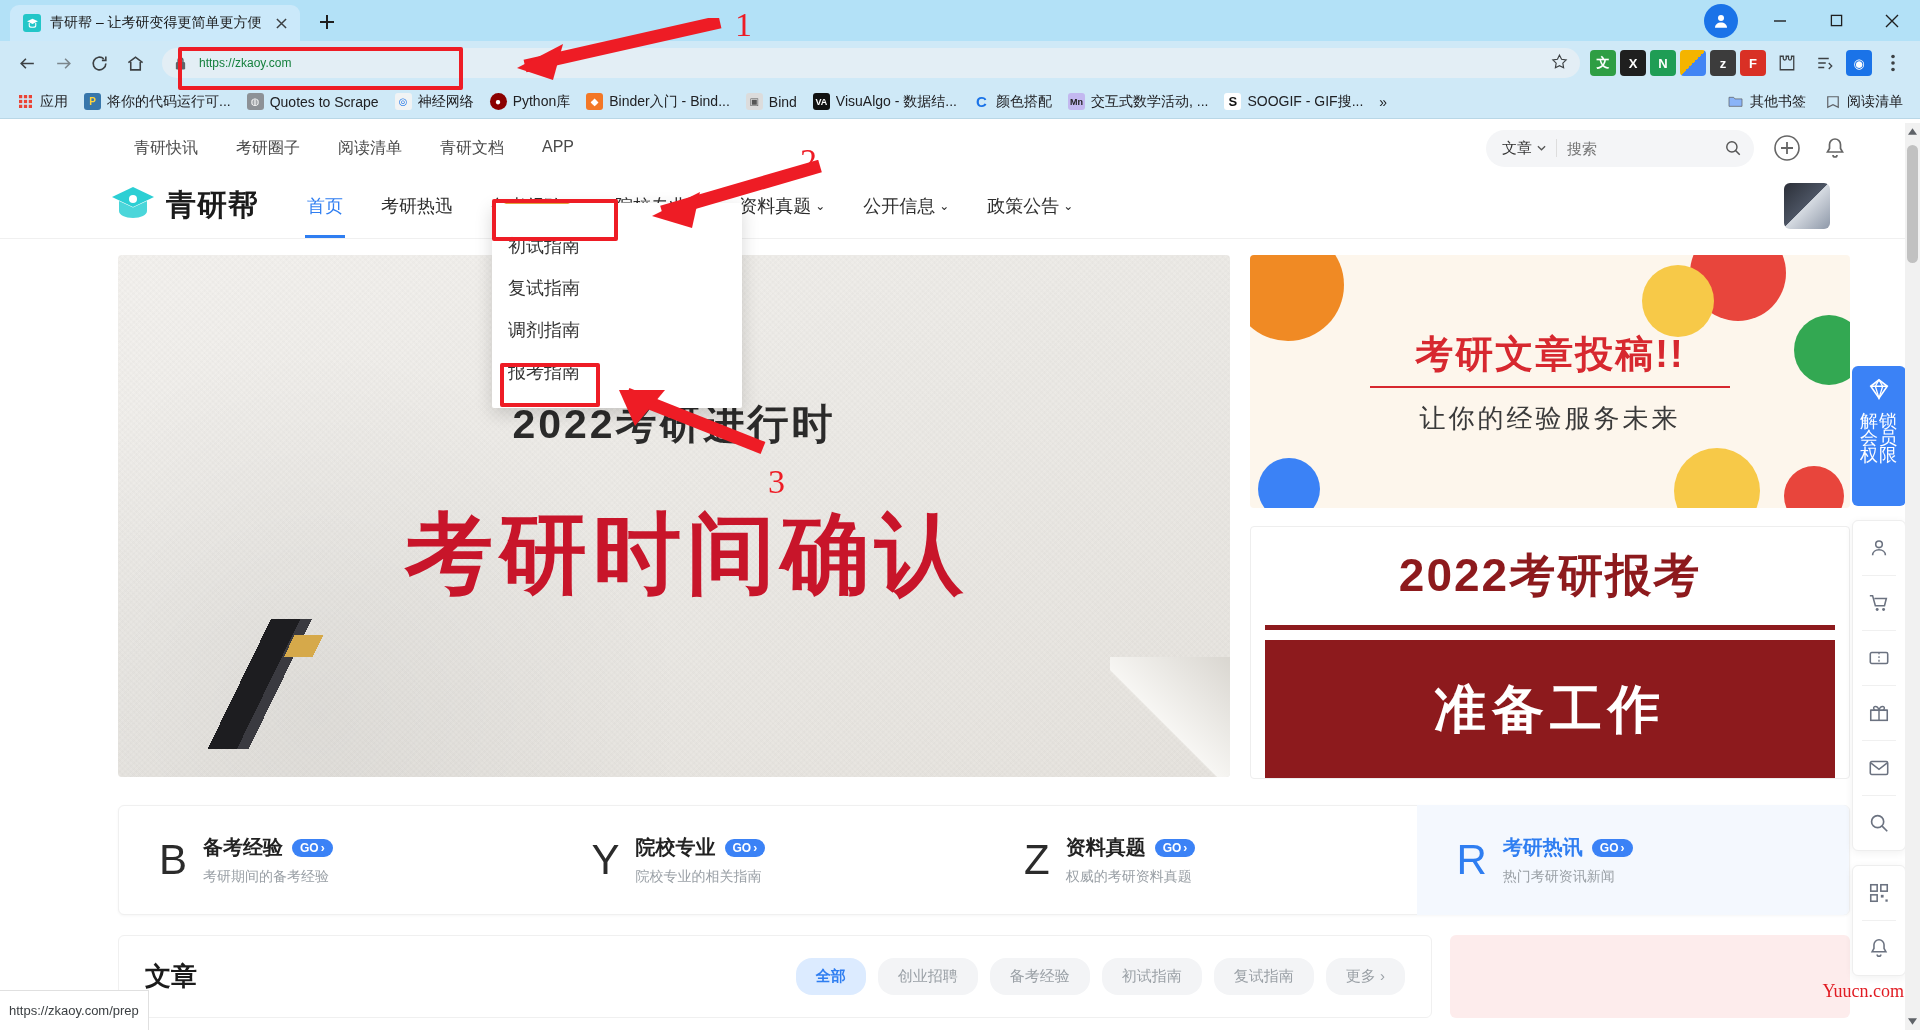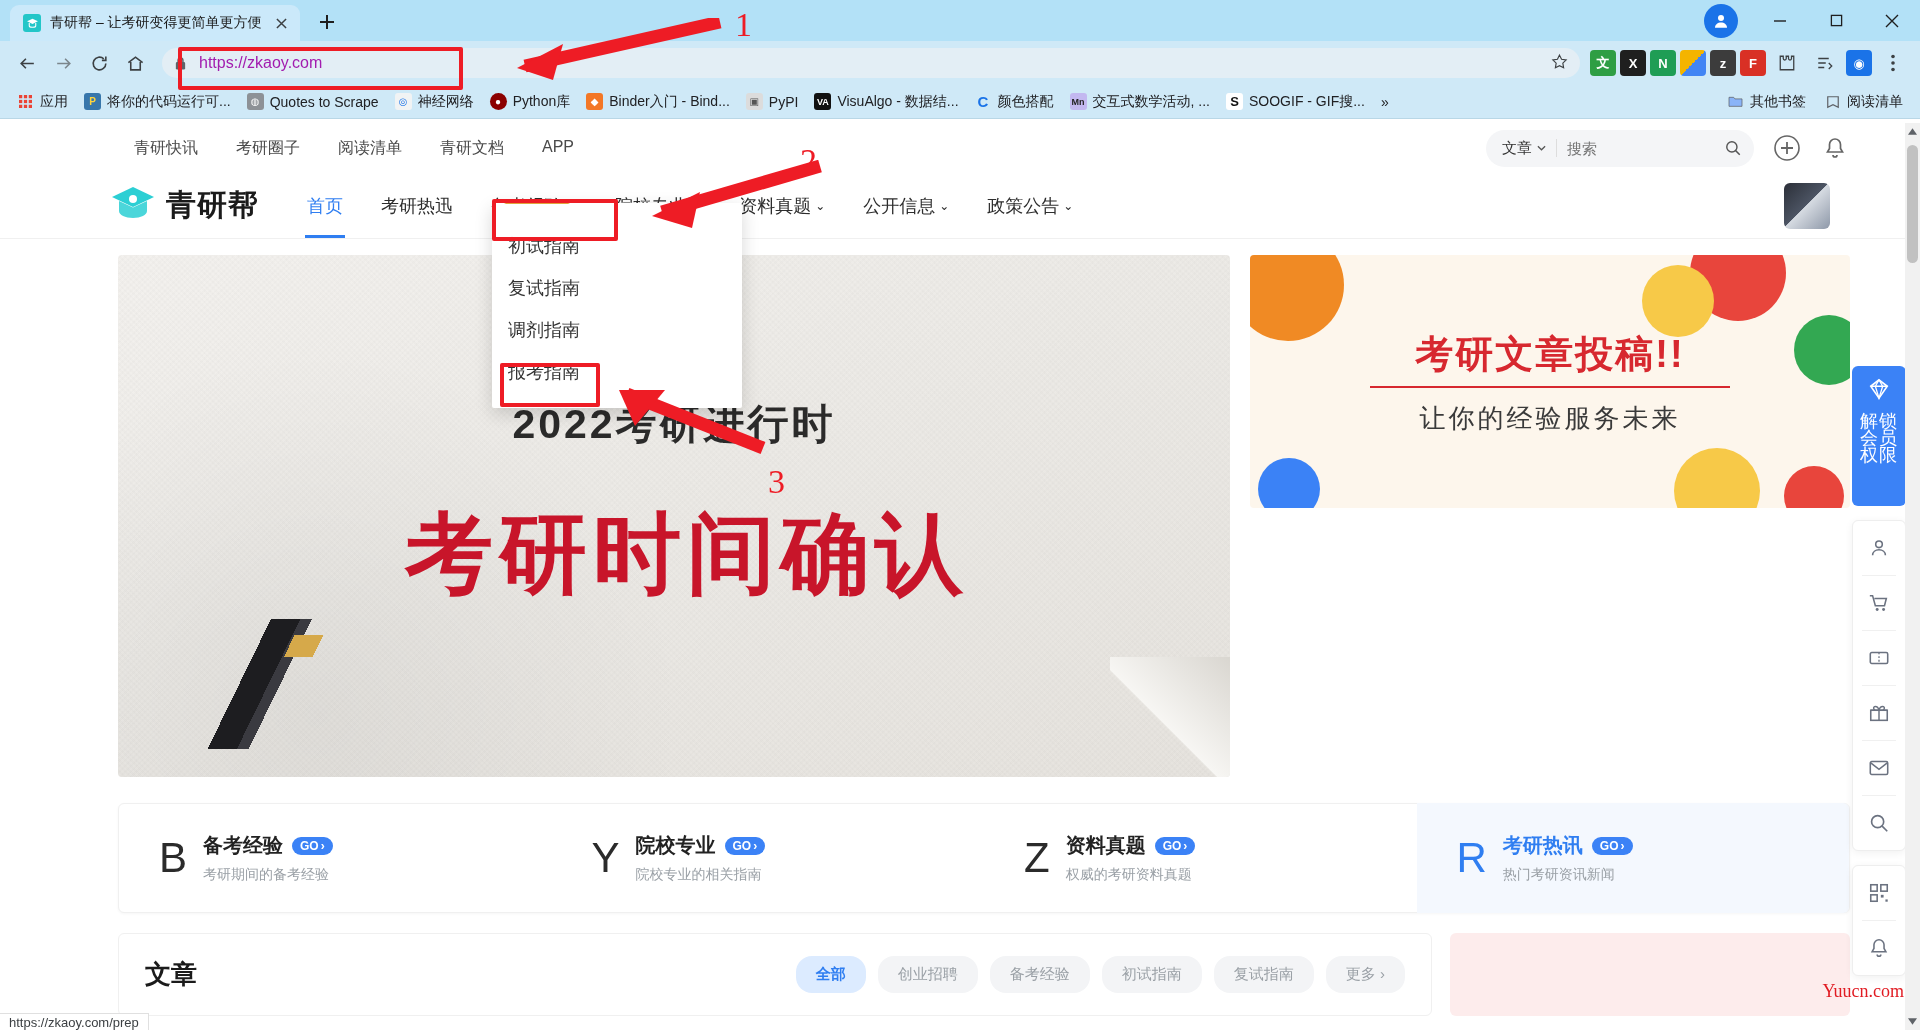--- a/index.html
+++ b/index.html
@@ -56,21 +56,21 @@
   .tb-icon {
     width: 34px; height: 34px; border-radius: 50%;
     display: flex; align-items: center; justify-content: center; flex: none;
   }
   .omnibox {
     flex: 1; height: 30px; background: #e3eef5; border-radius: 16px;
     display: flex; align-items: center; padding: 0 12px; margin: 0 8px;
     position: relative;
   }
   .omnibox .lock { margin-right: 12px; display:flex; align-items:center; }
-  .omnibox .url { font-size: 16px; color: #a21caf; flex: 1; }
+  .omnibox .url { font-size: 12px; color: #15803d; flex: 1; }
   .omnibox .star { margin-left: auto; }
   .ext-icons { display: flex; align-items: center; gap: 4px; }
   .ext-ico { width: 26px; height: 26px; border-radius: 4px; display:flex; align-items:center; justify-content:center; font-size:13px; color:#fff; font-weight:bold; flex:none;}
 
   .bookmarks {
     height: 34px; background: #cfe9f7; display: flex; align-items: center;
     padding: 0 10px; gap: 2px; font-size: 14px; color: #202124; position: relative;
     border-bottom: 1px solid #b9d7e6;
   }
   .bm {
@@ -244,21 +244,21 @@
     background: #f1f1f1; z-index: 60;
   }
   .scroll-thumb {
     position: absolute; top: 22px; left: 2px; width: 11px; height: 118px;
     background: #c1c1c1; border-radius: 6px;
   }
   .scroll-arrow { position:absolute; left:0; width:15px; height:17px; display:flex;align-items:center;justify-content:center; }
 
   
   .statusbar {
-    position: absolute; left: 0; bottom: 0; height: 17px;
+    position: absolute; left: 0; bottom: 0; height: 40px;
     background: #ffffff; border-top: 1px solid #e0e0e0; border-right: 1px solid #e0e0e0;
     display: flex; align-items: center; padding: 0 9px; font-size: 13px; color: #3c4043;
     z-index: 80;
   }
 
   
   .anno { position: absolute; z-index: 70; pointer-events: none; }
   .red-box { border: 4px solid #ee1c25; border-radius: 2px; }
   .anno-num { color: #ee1c25; font-size: 34px; font-family: "Liberation Serif", serif; }
 
@@ -415,21 +415,21 @@
     <span class="bm">
       <span class="bm-ico" style="background:#8b0000;border-radius:50%">●</span>
       <span class="bm-label">Python库</span>
     </span>
     <span class="bm">
       <span class="bm-ico" style="background:#f37726">◆</span>
       <span class="bm-label">Binder入门 - Bind...</span>
     </span>
     <span class="bm">
       <span class="bm-ico" style="background:#dcdcdc;color:#555">▣</span>
-      <span class="bm-label">PyPI</span>
+      <span class="bm-label">Bind</span>
     </span>
     <span class="bm">
       <span class="bm-ico" style="background:#111;color:#fff;font-size:9px">VA</span>
       <span class="bm-label">VisuAlgo - 数据结...</span>
     </span>
     <span class="bm">
       <span class="bm-ico" style="background:transparent;color:#1a73e8;font-size:15px">C</span>
       <span class="bm-label">颜色搭配</span>
     </span>
     <span class="bm">
@@ -566,20 +566,27 @@
             <span class="blob" style="width:72px;height:72px;background:#f7c948;right:136px;top:10px"></span>
             <span class="blob" style="width:70px;height:70px;background:#33a852;right:-14px;top:60px"></span>
             <span class="blob" style="width:62px;height:62px;background:#3b82f6;left:8px;bottom:-12px"></span>
             <span class="blob" style="width:86px;height:86px;background:#f7c948;right:90px;bottom:-26px"></span>
             <span class="blob" style="width:60px;height:60px;background:#e8453c;right:6px;bottom:-18px"></span>
             <div class="promo1-t1">考研文章投稿!!</div>
             <div class="promo1-line"></div>
             <div class="promo1-t2">让你的经验服务未来</div>
           </div>
 
+          <div class="promo2">
+            <div class="promo2-top">2022考研报考</div>
+            <div class="promo2-rule"></div>
+            <div class="promo2-bot">
+              <span>准备工作</span>
+            </div>
+          </div>
         </div>
       </div>
 
       <div class="cards-row">
         <div class="qcard">
           <span class="qcard-letter">B</span>
           <span>
             <span class="qcard-head">
               <span class="qcard-title">备考经验</span>
               <span class="go-badge"><span>GO</span>›</span>

